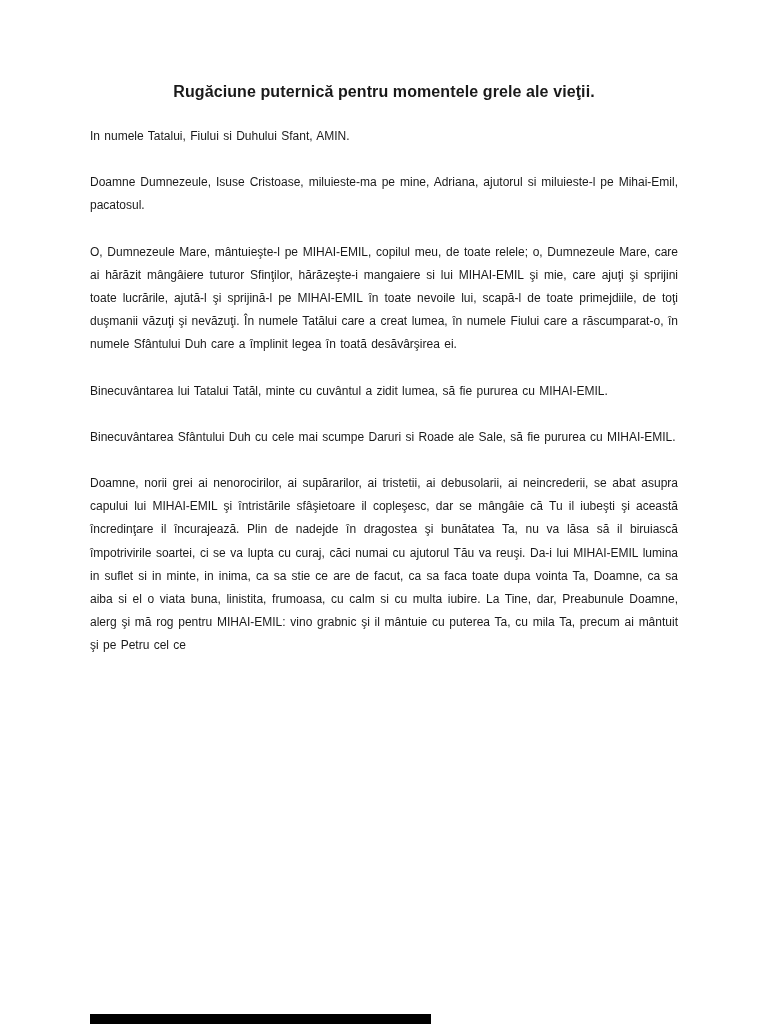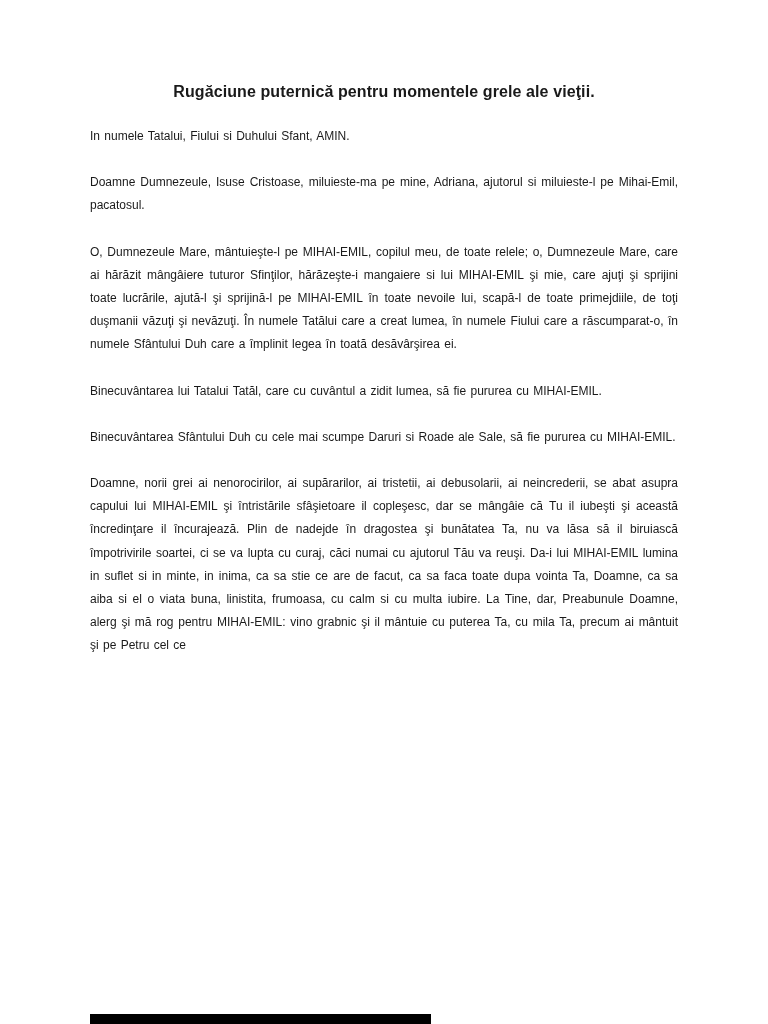--- a/index.html
+++ b/index.html
@@ -52,19 +52,19 @@
 </head>
 <body>
 
 <div class="page">
   <div class="content">
     <div class="doc-title">Rugăciune puternică pentru momentele grele ale vieţii.</div>
     <div>
         <p class="para"><span>In numele Tatalui, Fiului si Duhului Sfant, AMIN.</span></p>
         <p class="para"><span>Doamne Dumnezeule, Isuse Cristoase, miluieste-ma pe mine, Adriana, ajutorul si miluieste-l pe Mihai-Emil, pacatosul.</span></p>
         <p class="para"><span>O, Dumnezeule Mare, </span><span class="b">mântuieşte</span><span>-l pe MIHAI-EMIL, copilul meu, de </span><span class="b">toate relele; o, Dumnezeule Mare, care ai hărăzit mângâier</span><span>e tuturor </span><span class="b">Sfinţilor, hărăzeşte</span><span>-i mangaiere si lui MIHAI-EMIL </span><span class="b">şi mie</span><span>, </span><span class="b">care ajuţi şi sprijini toate lucrările, ajută-l şi sprijină</span><span>-l pe MIHAI-EMIL în toate nevoile </span><span class="b">lui, scapă-l de toate primejdiile, de toţi duşmanii văzuţi şi nevăzuţi. În numele Tatălui care a cre</span><span>at lumea, în numele Fiului care a </span><span class="b">răscumparat</span><span>-o, în numele Sfântului Duh care a împlinit </span><span class="b">legea în toată desăvârşirea ei.</span></p>
-        <p class="para"><span> Binecuvântarea lui Tatalui </span><span class="b">Tatăl</span><span>, </span><span class="b">care cu cuvântul a zidit lumea</span><span>, </span><span class="b">să</span><span> fie pururea cu MIHAI-EMIL.</span></p>
+        <p class="para"><span> Binecuvântarea lui Tatalui </span><span class="b">Tatăl</span><span>, </span><span class="b">minte cu cuvântul a zidit lumea</span><span>, </span><span class="b">să</span><span> fie pururea cu MIHAI-EMIL.</span></p>
         <p class="para"><span>Binecuvântarea Sfântului Duh cu cele mai scumpe Daruri si Roade ale </span><span class="b">Sale, să fie purure</span><span>a cu MIHAI-EMIL.</span></p>
         <p class="para"><span>Doamne, norii grei ai nenorocirilor, </span><span class="b">ai supărarilor</span><span>, ai tristetii, ai debusolarii, ai neincrederii, se abat asupra capului lui MIHAI-</span><span class="b">EMIL şi întristările sfâşietoare il copleşesc, dar se mângâie că Tu il i</span><span>ubeşti </span><span class="b">şi această încredinţare il încurajează. Plin</span><span> de nadejde în </span><span class="b">dragostea şi bunătatea Ta, nu va lăsa să il</span><span> biruiască </span><span class="b">împotrivirile soartei</span><span>, </span><span class="b">ci se va</span><span> lupta cu curaj, </span><span class="b">căci numai cu ajutorul Tău va reuşi.</span><span> Da-i lui MIHAI-EMIL lumina in suflet si in minte, in inima, ca sa stie ce are de facut, ca sa faca toate dupa vointa Ta, Doamne, ca sa aiba si el o viata buna, linistita, frumoasa, cu calm si cu multa iubire. La Tine, dar, </span><span class="b">Preabunule Doamne, alerg şi mă rog</span><span> pentru MIHAI-</span><span class="b">EMIL: vino grabnic şi</span><span> il mântuie cu puterea Ta, cu mila Ta, precum ai </span><span class="b">mântuit şi pe Petru cel ce</span></p>
       </div>
   </div>
   <div class="bottom-bar"></div>
 </div>
 
 </body></html>

